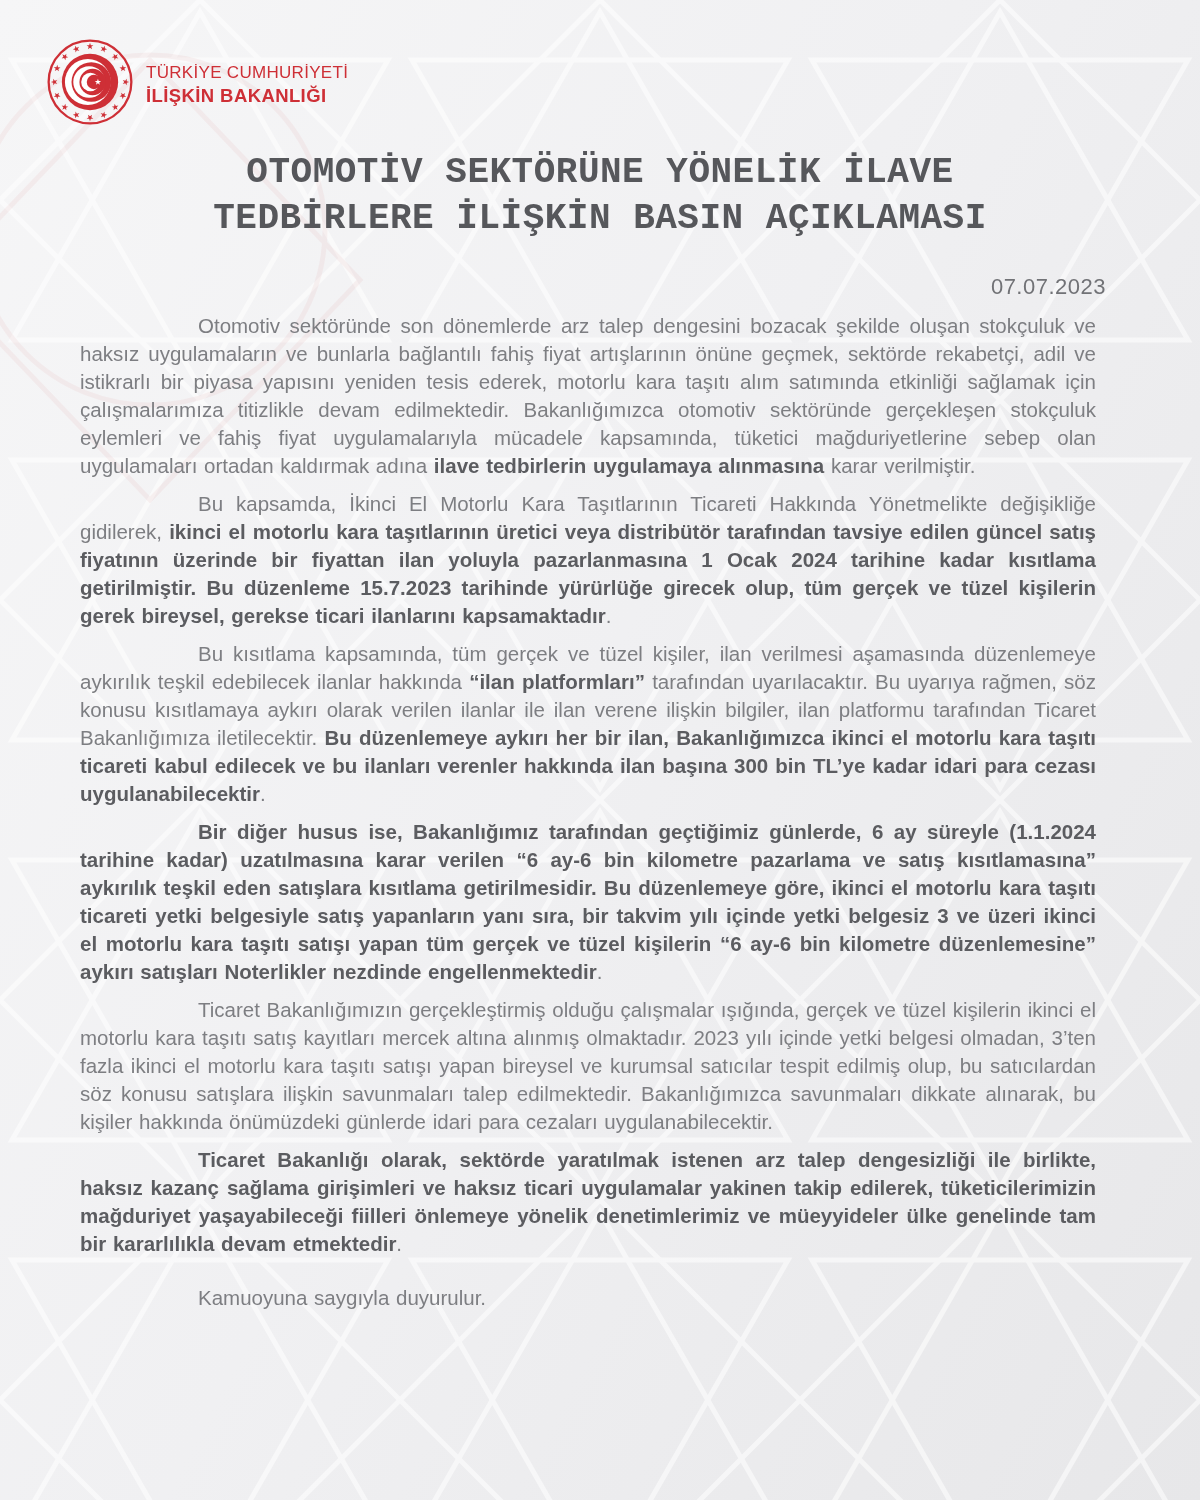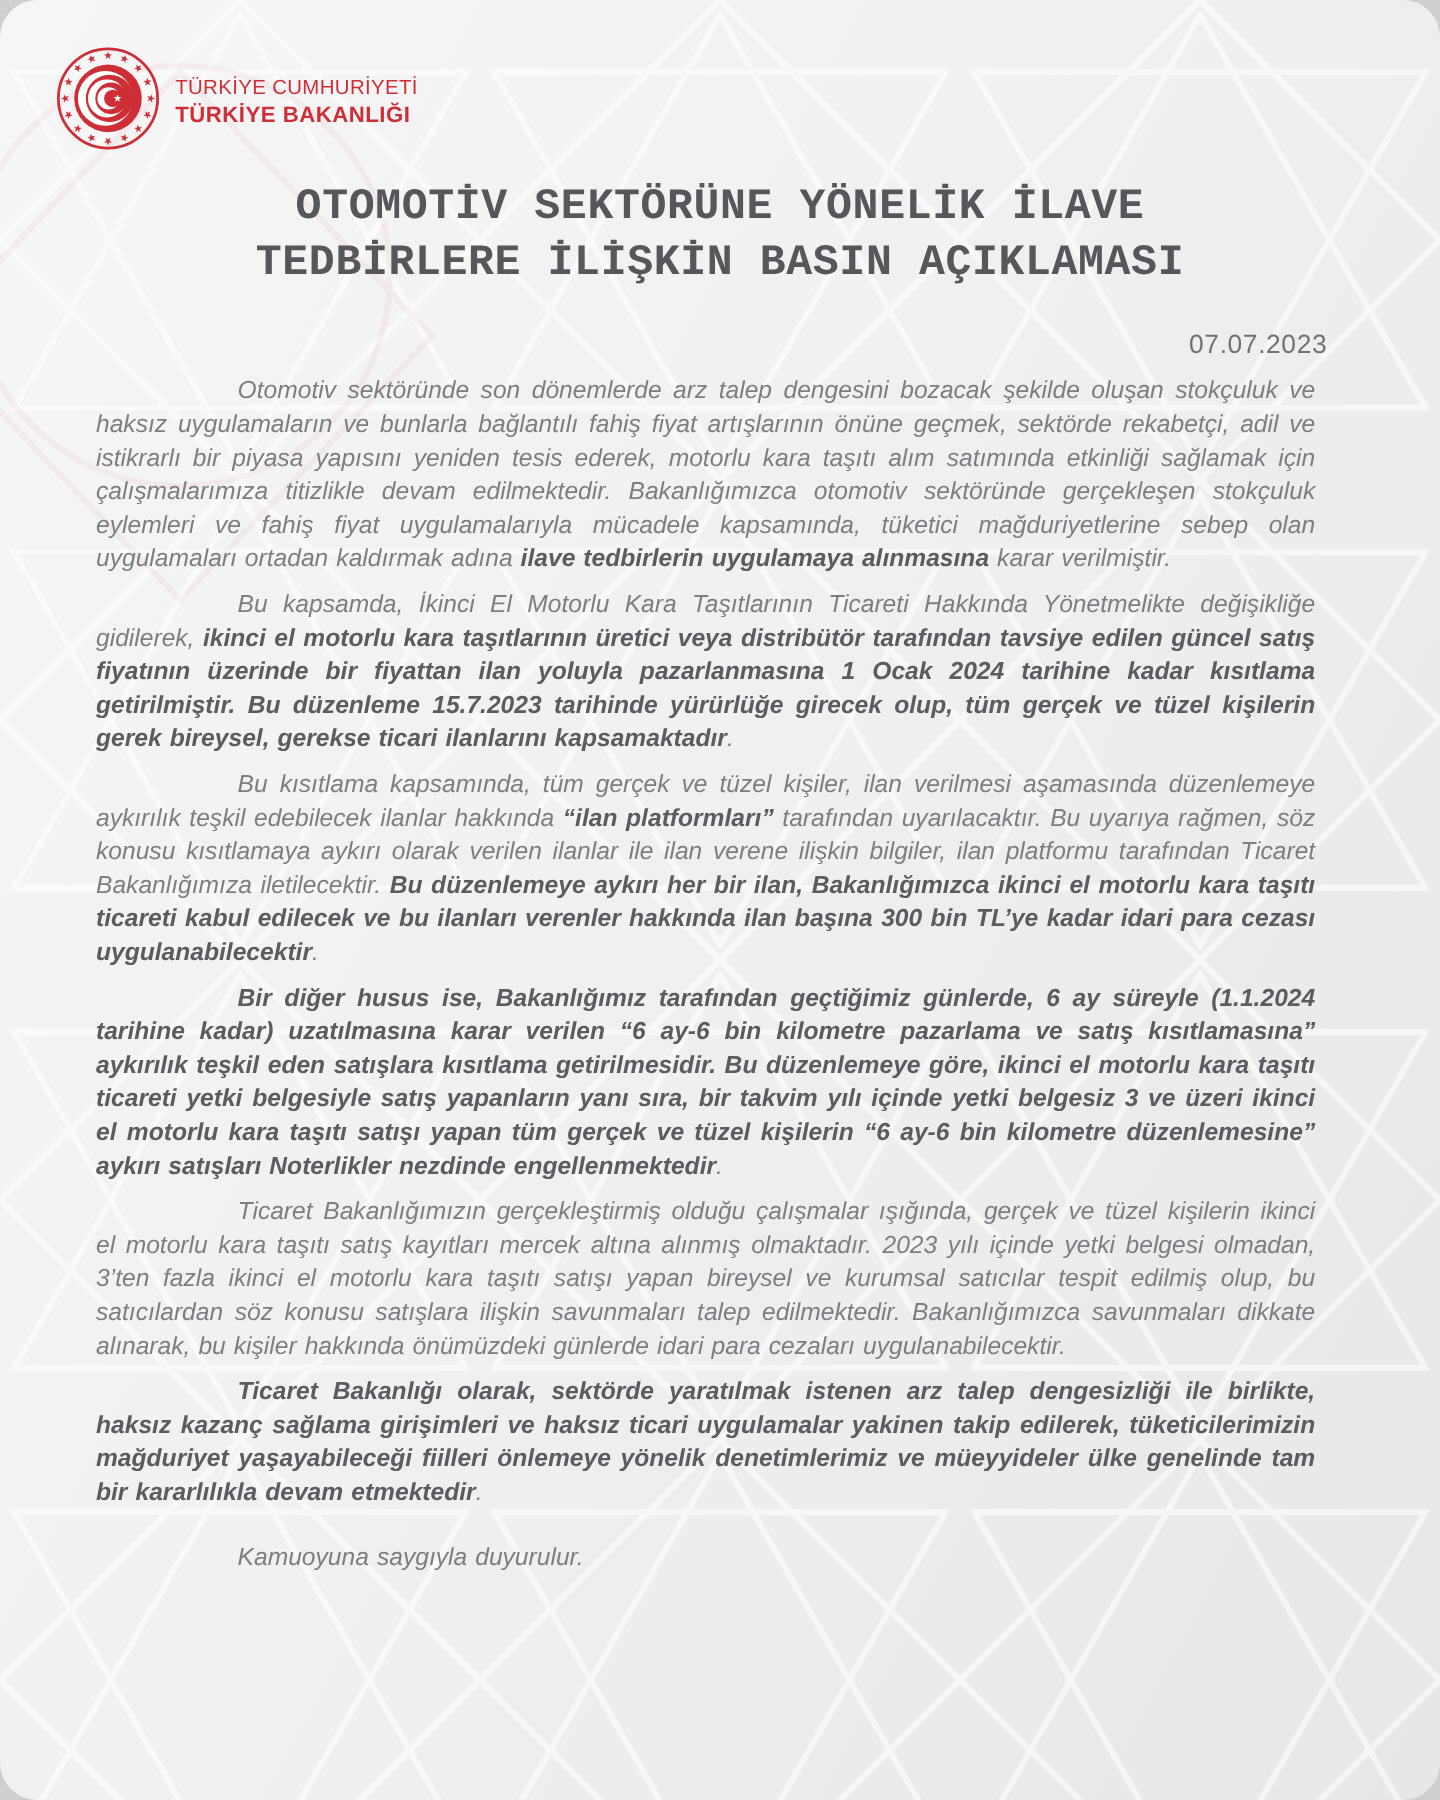--- a/index.html
+++ b/index.html
@@ -15,21 +15,20 @@
   }
   * { margin: 0; padding: 0; box-sizing: border-box; }
   html, body { background: #cfcfcf; }
   .page {
     position: relative;
     width: 1200px;
     height: 1500px;
     overflow: hidden;
     font-family: "Liberation Sans", "DejaVu Sans", sans-serif;
     background: linear-gradient(118deg, var(--background_light) 0%, #f0f0f2 48%, var(--background_dark) 100%);
-    border-radius: 31px;
   }
   .bg-pattern {
     position: absolute;
     inset: 0;
     z-index: 0;
     pointer-events: none;
   }
   .content { position: relative; z-index: 1; }
 
   
@@ -71,21 +70,21 @@
     top: 274px; right: 94px;
     color: var(--date_gray);
     font-size: 22px;
     font-weight: 400;
     letter-spacing: 0.5px;
   }
 
   
   .body-wrap {
     position: absolute;
-    top: 312px; left: 80px; right: 104px; font-style: italic;
+    top: 312px; left: 80px; right: 104px;
   }
   .para {
     text-align: justify;
     text-indent: 118px;
     font-size: 20.5px;
     line-height: 28px;
     margin-bottom: 10px;
     word-spacing: 1px;
   }
   .seg { color: var(--body_gray); }
@@ -142,21 +141,21 @@
         <circle cx="47.5" cy="50" r="26" fill="#ffffff"></circle>
         <circle cx="51.5" cy="50" r="22.5" fill="#ce2f36"></circle>
         <circle cx="49" cy="50" r="18" fill="#ffffff"></circle>
         <circle cx="53" cy="50" r="15" fill="#ce2f36"></circle>
         <circle cx="50.5" cy="50" r="10.5" fill="#ffffff"></circle>
         <circle cx="54.5" cy="50" r="8.2" fill="#ce2f36"></circle>
         <use href="#star16" transform="translate(59 50) scale(0.95)" fill="#ffffff"></use>
       </svg>
       <div class="wordmark">
         <div class="wordmark-line1">TÜRKİYE CUMHURİYETİ</div>
-        <div class="wordmark-line2">TÜRKİYE BAKANLIĞI</div>
+        <div class="wordmark-line2">İLİŞKİN BAKANLIĞI</div>
       </div>
     </div>
 
     <h1 class="title">
       <span class="line">OTOMOTİV SEKTÖRÜNE YÖNELİK İLAVE</span>
       <span class="line">TEDBİRLERE İLİŞKİN BASIN AÇIKLAMASI</span>
     </h1>
 
     <div class="date">07.07.2023</div>
 

